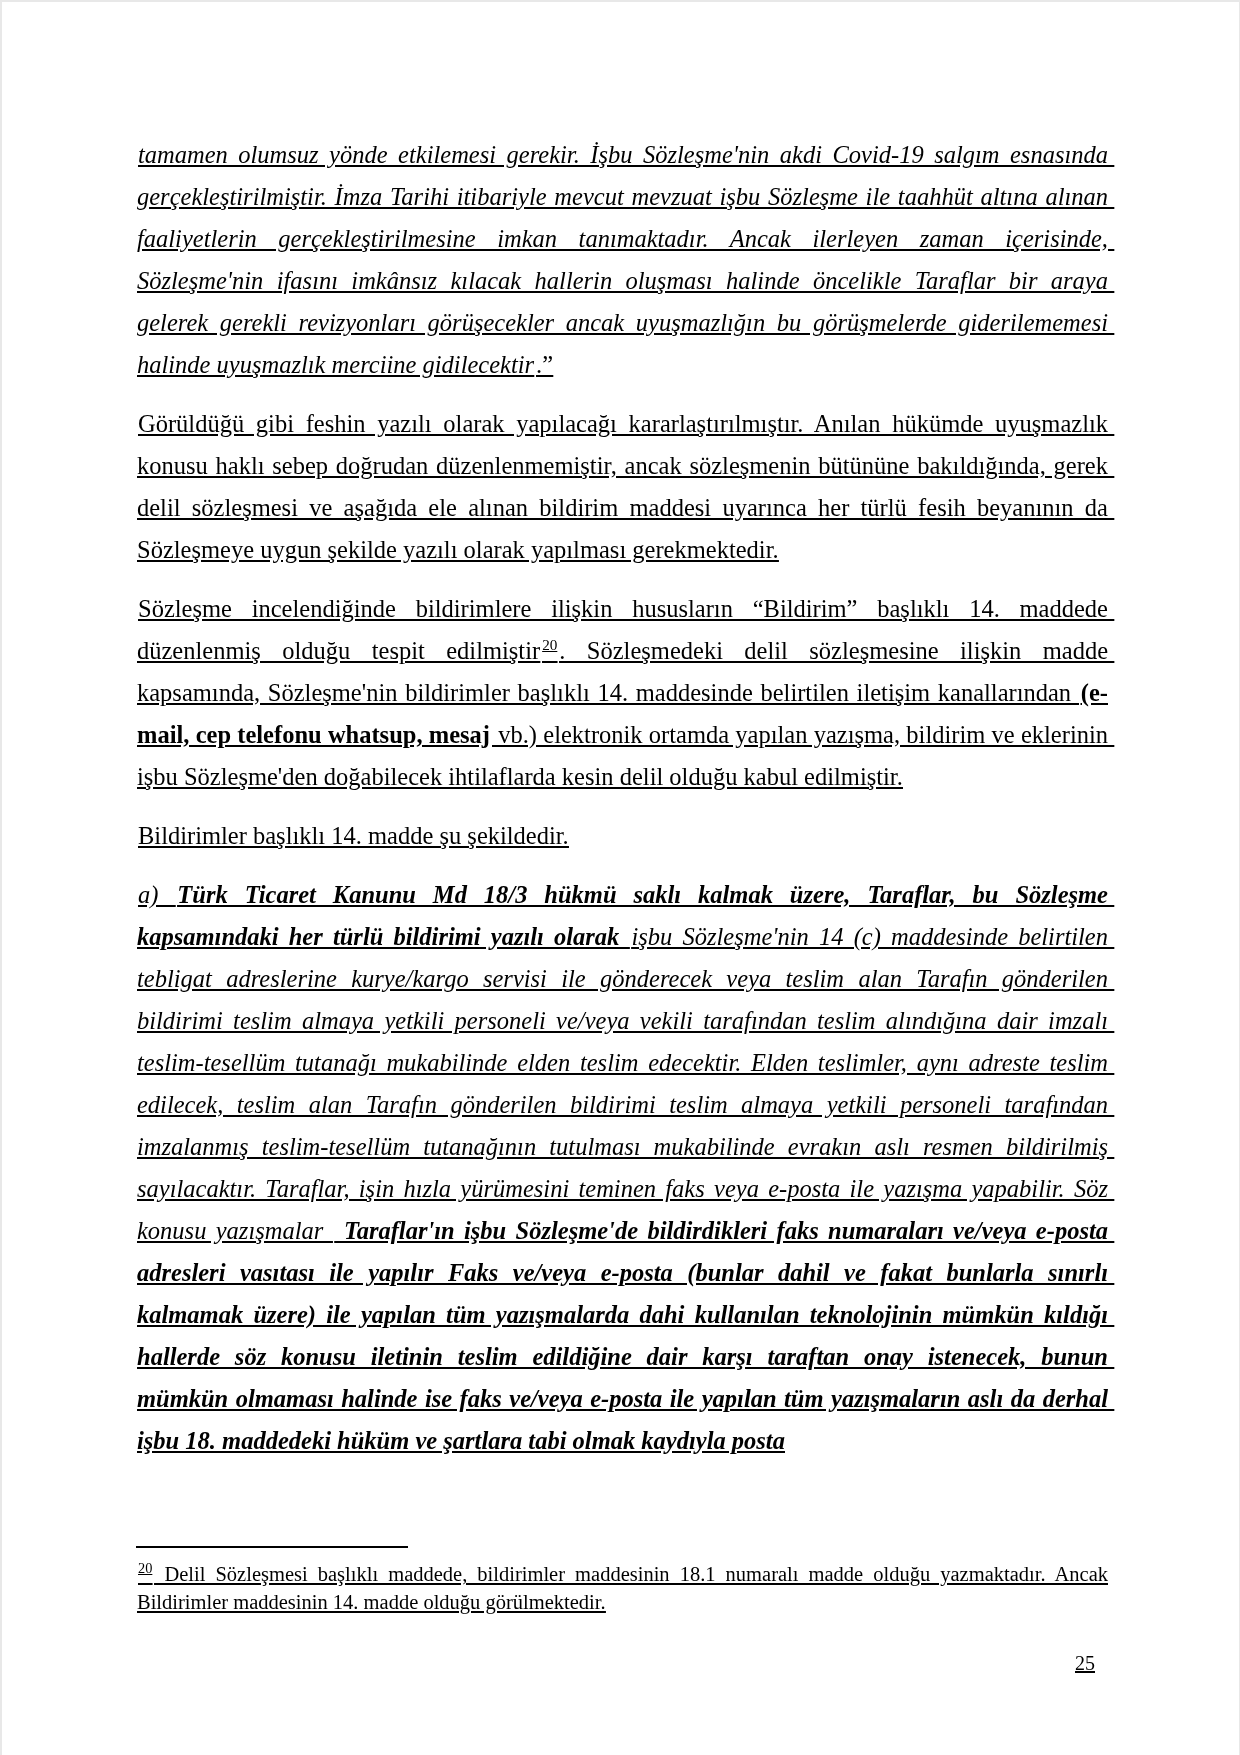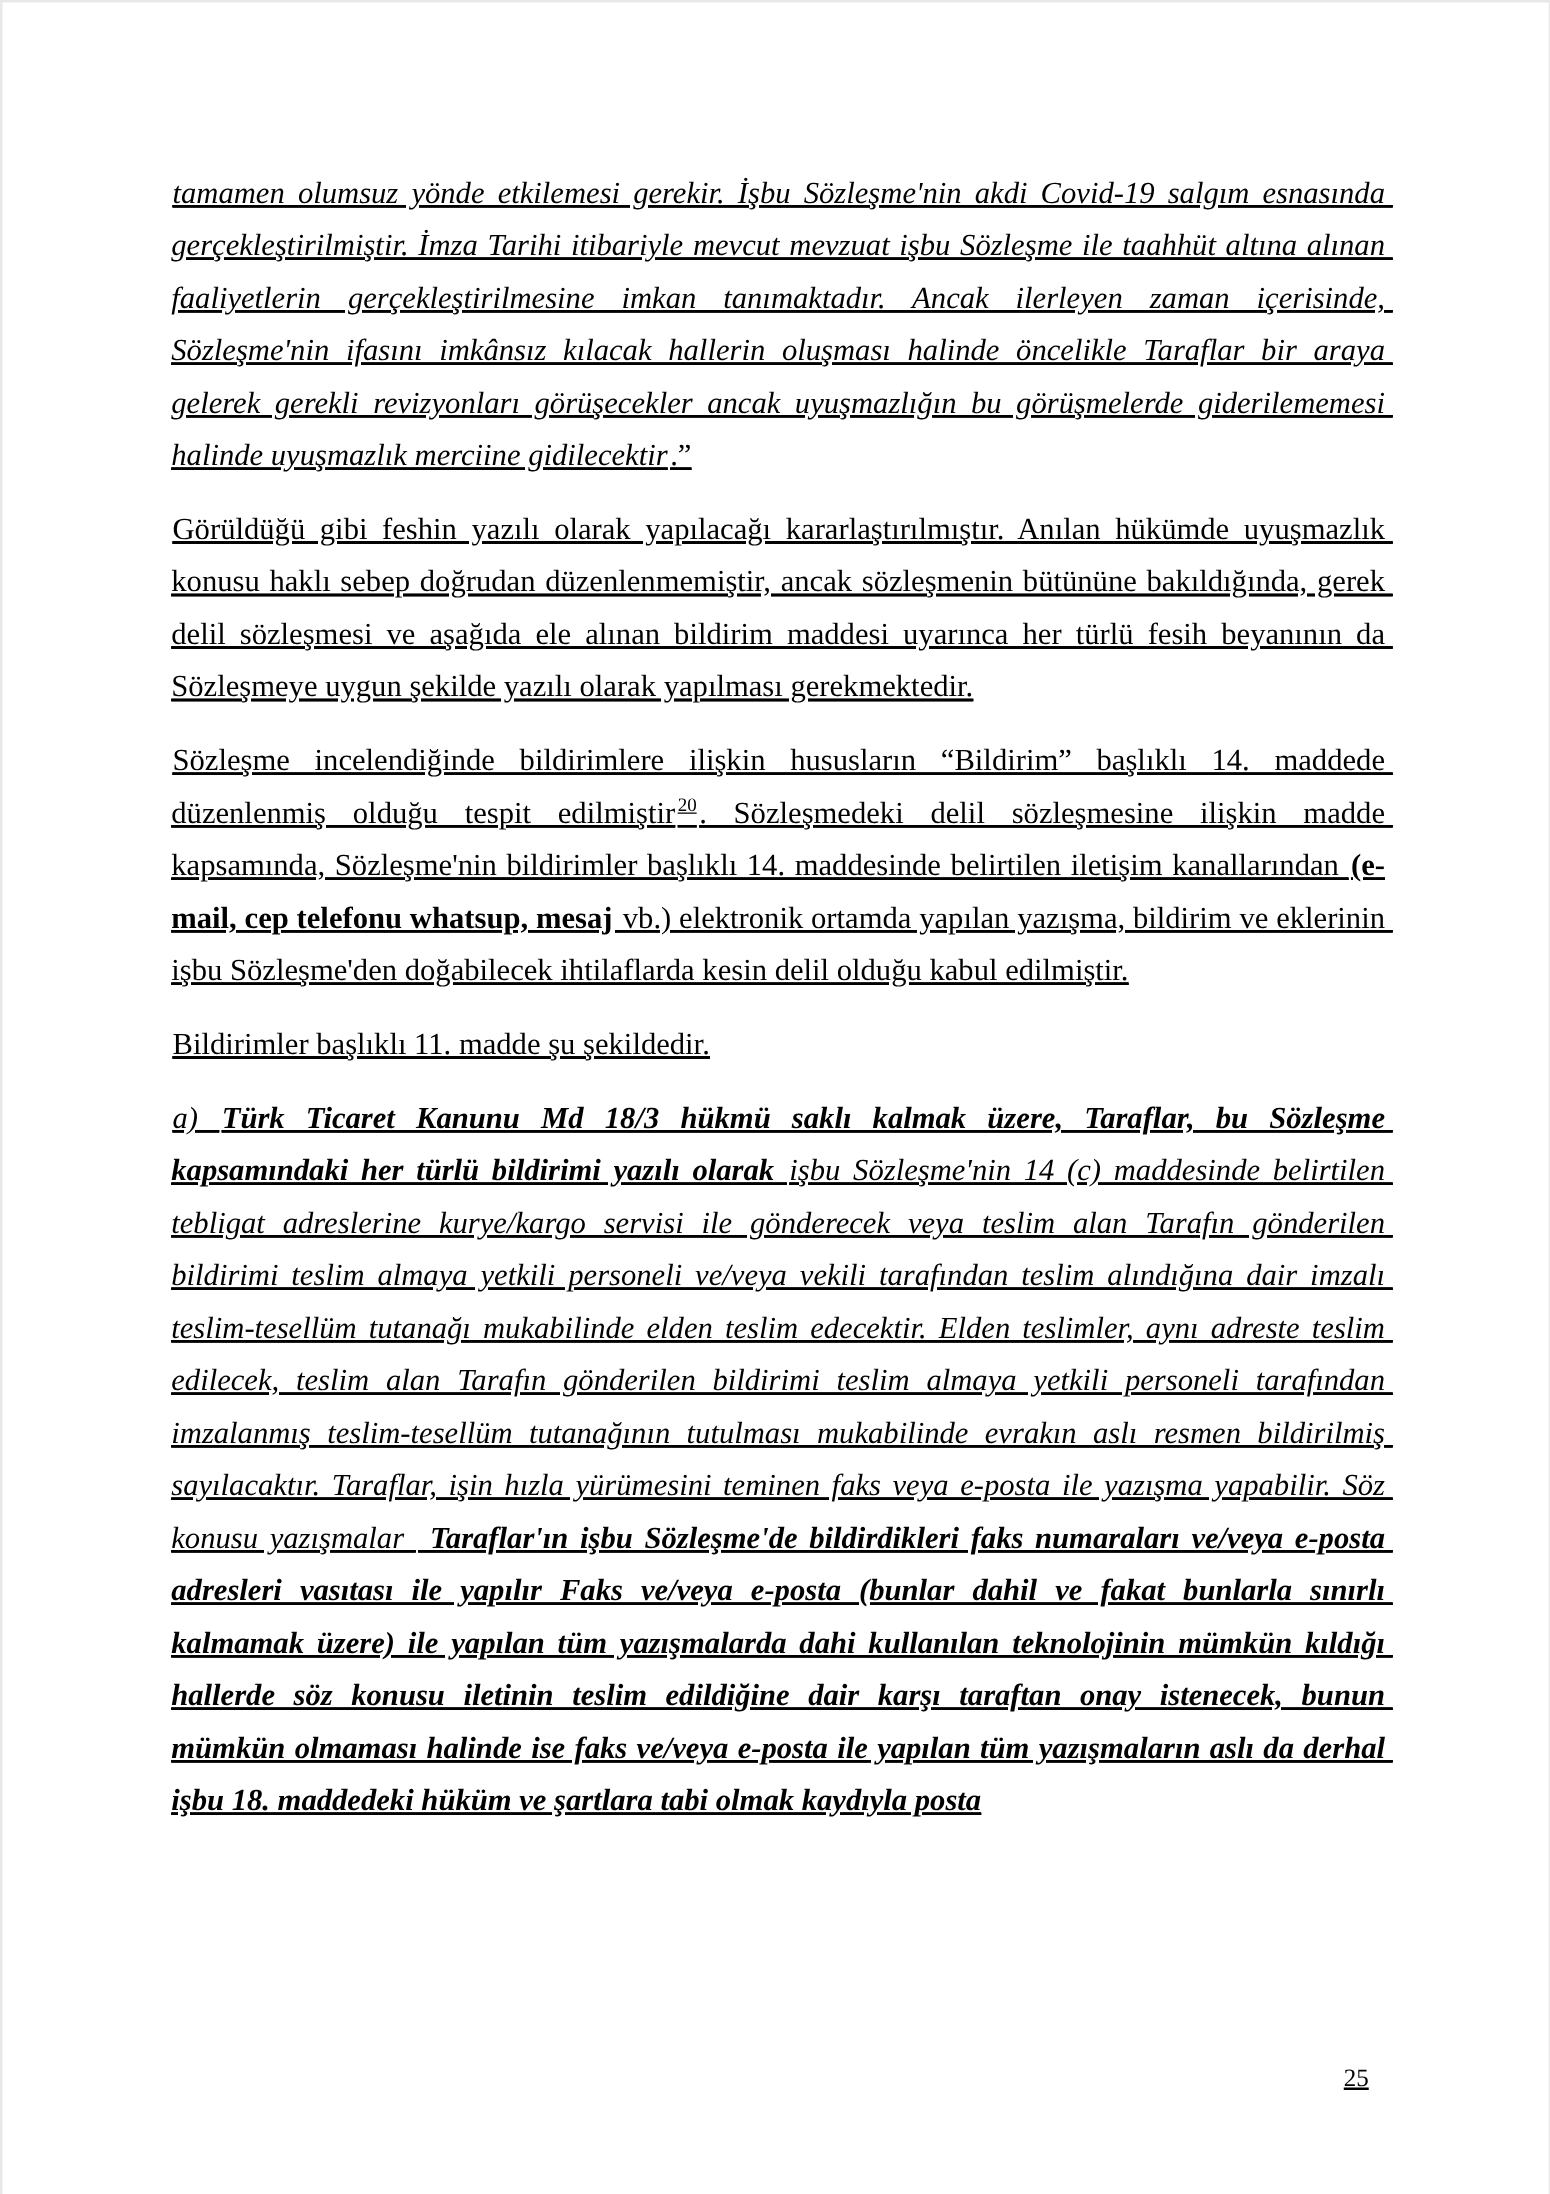--- a/index.html
+++ b/index.html
@@ -68,19 +68,23 @@
   }
 </style>
 </head>
 <body>
 
 <div class="page">
   <div class="content" id="paragraph-host">
       <p class="para"><span class="run italic">tamamen olumsuz yönde etkilemesi gerekir. İşbu Sözleşme'nin akdi Covid-19 salgım esnasında gerçekleştirilmiştir. İmza Tarihi itibariyle mevcut mevzuat işbu Sözleşme ile taahhüt altına alınan faaliyetlerin gerçekleştirilmesine imkan tanımaktadır. Ancak ilerleyen zaman içerisinde, Sözleşme'nin ifasını imkânsız kılacak hallerin oluşması halinde öncelikle Taraflar bir araya gelerek gerekli revizyonları görüşecekler ancak uyuşmazlığın bu görüşmelerde giderilememesi halinde uyuşmazlık merciine gidilecektir</span><span class="run">.”</span></p>
       <p class="para"><span class="run">Görüldüğü gibi feshin yazılı olarak yapılacağı kararlaştırılmıştır. Anılan hükümde uyuşmazlık konusu haklı sebep doğrudan düzenlenmemiştir, ancak sözleşmenin bütününe bakıldığında, gerek delil sözleşmesi ve aşağıda ele alınan bildirim maddesi uyarınca her türlü fesih beyanının da Sözleşmeye uygun şekilde yazılı olarak yapılması gerekmektedir.</span></p>
       <p class="para"><span class="run">Sözleşme incelendiğinde bildirimlere ilişkin hususların “Bildirim” başlıklı 14. maddede düzenlenmiş olduğu tespit edilmiştir</span><sup class="run sup">20</sup><span class="run">. Sözleşmedeki delil sözleşmesine ilişkin madde kapsamında, Sözleşme'nin bildirimler başlıklı 14. maddesinde belirtilen iletişim kanallarından </span><span class="run bold">(e-mail, cep telefonu whatsup, mesaj</span><span class="run"> vb.) elektronik ortamda yapılan yazışma, bildirim ve eklerinin işbu Sözleşme'den doğabilecek ihtilaflarda kesin delil olduğu kabul edilmiştir.</span></p>
-      <p class="para"><span class="run">Bildirimler başlıklı 11. madde şu şekildedir.</span></p>
+      <p class="para"><span class="run">Bildirimler başlıklı 14. madde şu şekildedir.</span></p>
       <p class="para"><span class="run italic">a) </span><span class="run bold italic">Türk Ticaret Kanunu Md 18/3 hükmü saklı kalmak üzere, Taraflar, bu Sözleşme kapsamındaki her türlü bildirimi yazılı olarak </span><span class="run italic">işbu Sözleşme'nin 14 (c) maddesinde belirtilen tebligat adreslerine kurye/kargo servisi ile gönderecek veya teslim alan Tarafın gönderilen bildirimi teslim almaya yetkili personeli ve/veya vekili tarafından teslim alındığına dair imzalı teslim-tesellüm tutanağı mukabilinde elden teslim edecektir. Elden teslimler, aynı adreste teslim edilecek, teslim alan Tarafın gönderilen bildirimi teslim almaya yetkili personeli tarafından imzalanmış teslim-tesellüm tutanağının tutulması mukabilinde evrakın aslı resmen bildirilmiş sayılacaktır. Taraflar, işin hızla yürümesini teminen faks veya e-posta ile yazışma yapabilir. Söz konusu yazışmalar </span><span class="run bold italic"> Taraflar'ın işbu Sözleşme'de bildirdikleri faks numaraları ve/veya e-posta adresleri vasıtası ile yapılır Faks ve/veya e-posta (bunlar dahil ve fakat bunlarla sınırlı kalmamak üzere) ile yapılan tüm yazışmalarda dahi kullanılan teknolojinin mümkün kıldığı hallerde söz konusu iletinin teslim edildiğine dair karşı taraftan onay istenecek, bunun mümkün olmaması halinde ise faks ve/veya e-posta ile yapılan tüm yazışmaların aslı da derhal işbu 18. maddedeki hüküm ve şartlara tabi olmak kaydıyla posta</span></p>
     </div>
 
+  <div class="footnote-area">
+    <div class="footnote-sep"></div>
+    <p class="footnote"><sup>20</sup><span> Delil Sözleşmesi başlıklı maddede, bildirimler maddesinin 18.1 numaralı madde olduğu yazmaktadır. Ancak Bildirimler maddesinin 14. madde olduğu görülmektedir.</span></p>
+  </div>
 
   <div class="page-number">25</div>
 </div>
 
 </body></html>

